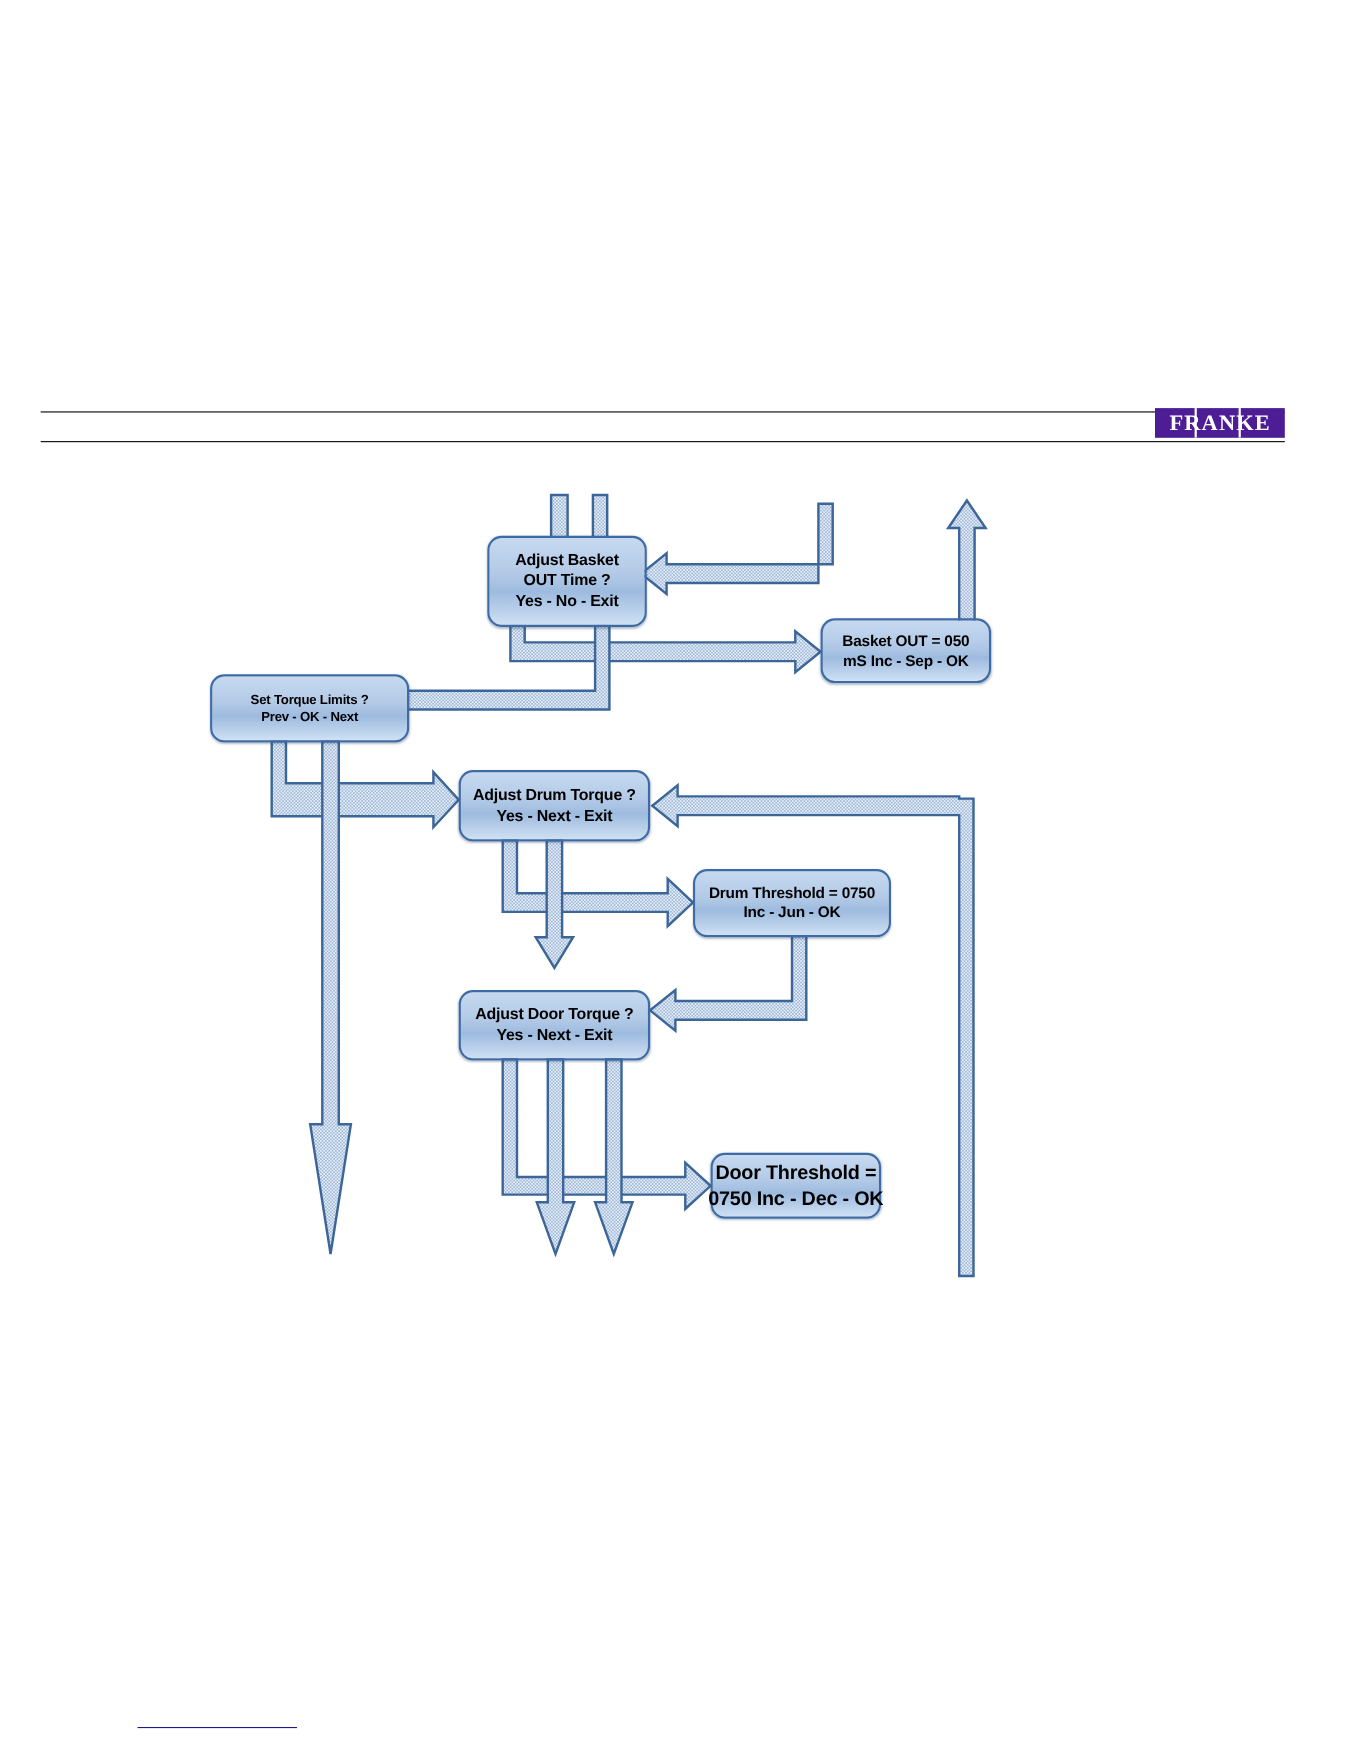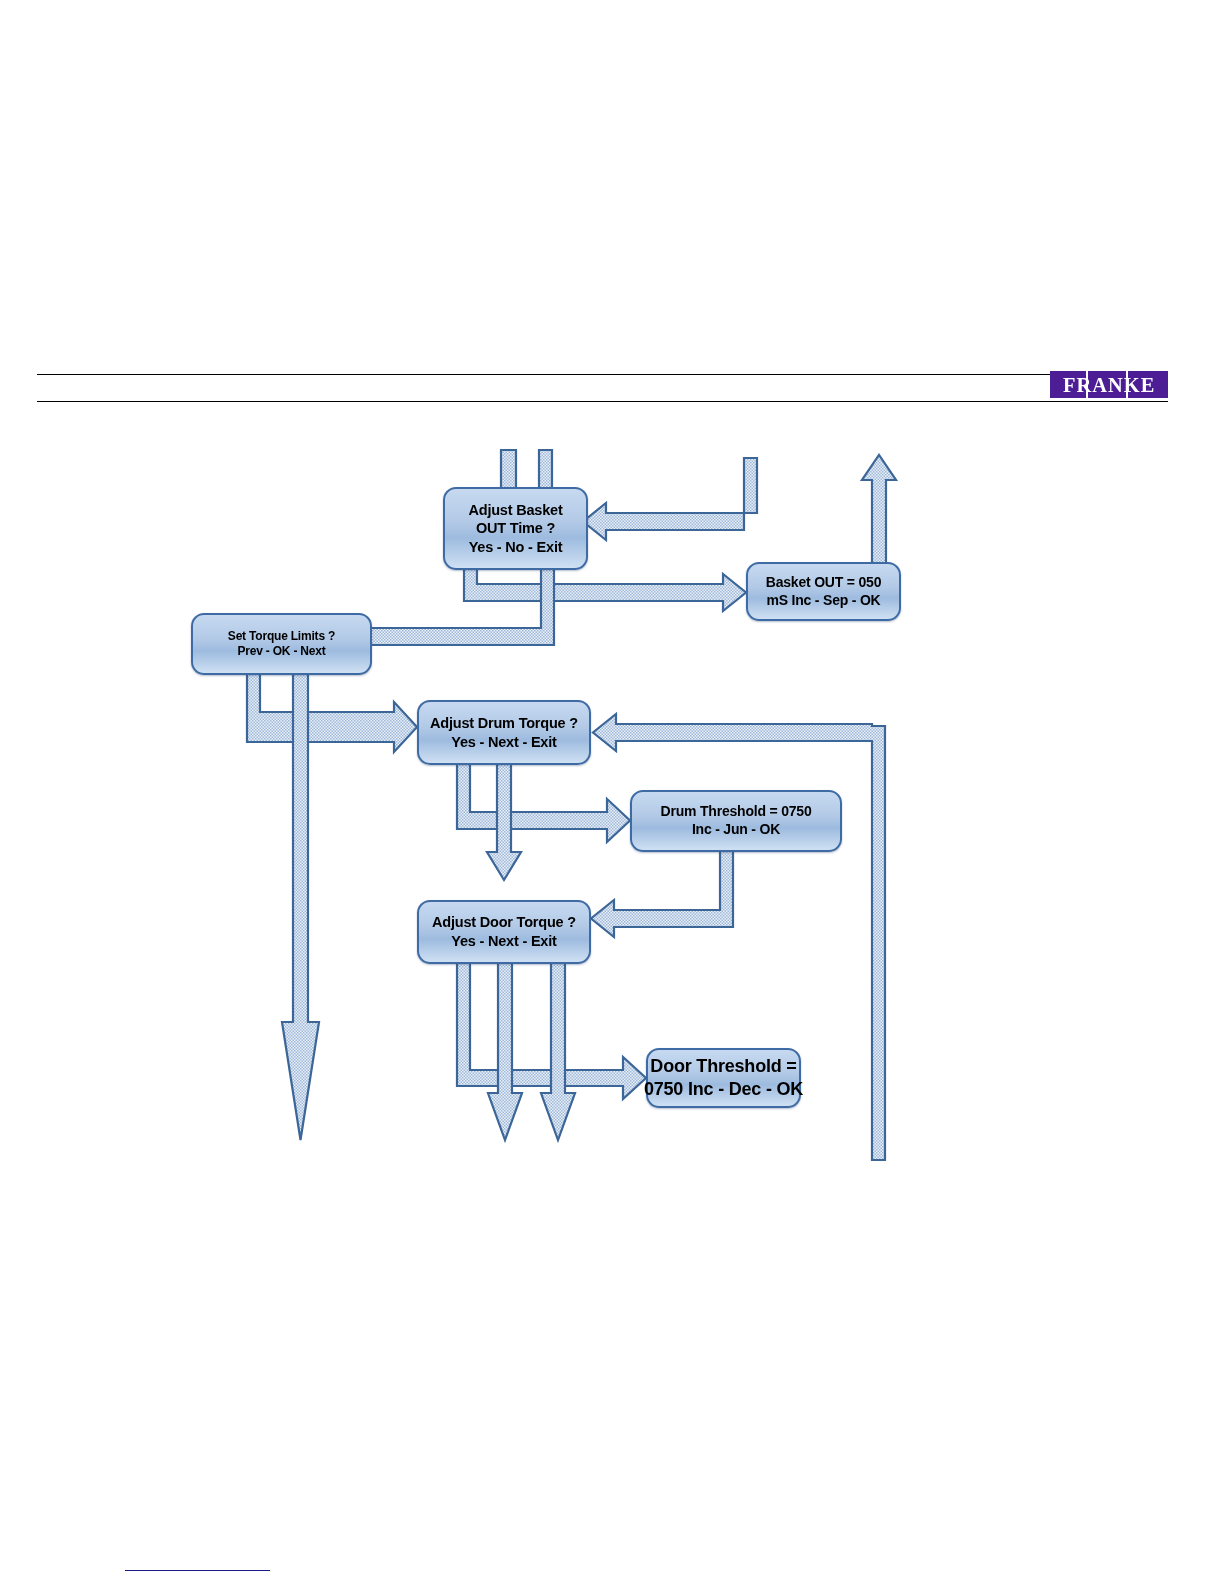--- a/index.html
+++ b/index.html
@@ -38,21 +38,21 @@
       box-shadow:0 1px 2px rgba(40,70,110,.35);
       display:flex;flex-direction:column;align-items:center;justify-content:center;
       color:#000000;font-weight:bold;letter-spacing:-.2px;text-align:center;
       z-index:5;}
   .node .ln{display:block;line-height:1.28;white-space:nowrap;}
 
   #node-adjust-basket{left:443px;top:487px;width:145px;height:83px;font-size:14.5px;}
   #node-basket-out{left:746px;top:562px;width:155px;height:59px;font-size:14px;}
   #node-set-torque{left:191px;top:613px;width:181px;height:62px;font-size:12px;}
   #node-adjust-drum{left:417px;top:700px;width:174px;height:65px;font-size:14.5px;}
-  #node-drum-threshold{left:630px;top:790px;width:212px;height:62px;font-size:14px;}
+  #node-drum-threshold{left:630px;top:790px;width:180px;height:62px;font-size:14px;}
   #node-adjust-door{left:417px;top:900px;width:174px;height:64px;font-size:14.5px;}
   #node-door-threshold{left:646px;top:1048px;width:155px;height:60px;font-size:18px;}
 </style>
 </head>
 <body>
 
 <div id="header-rule-top"></div>
 <div id="header-rule-bottom"></div>
 
 <div id="franke-logo">

